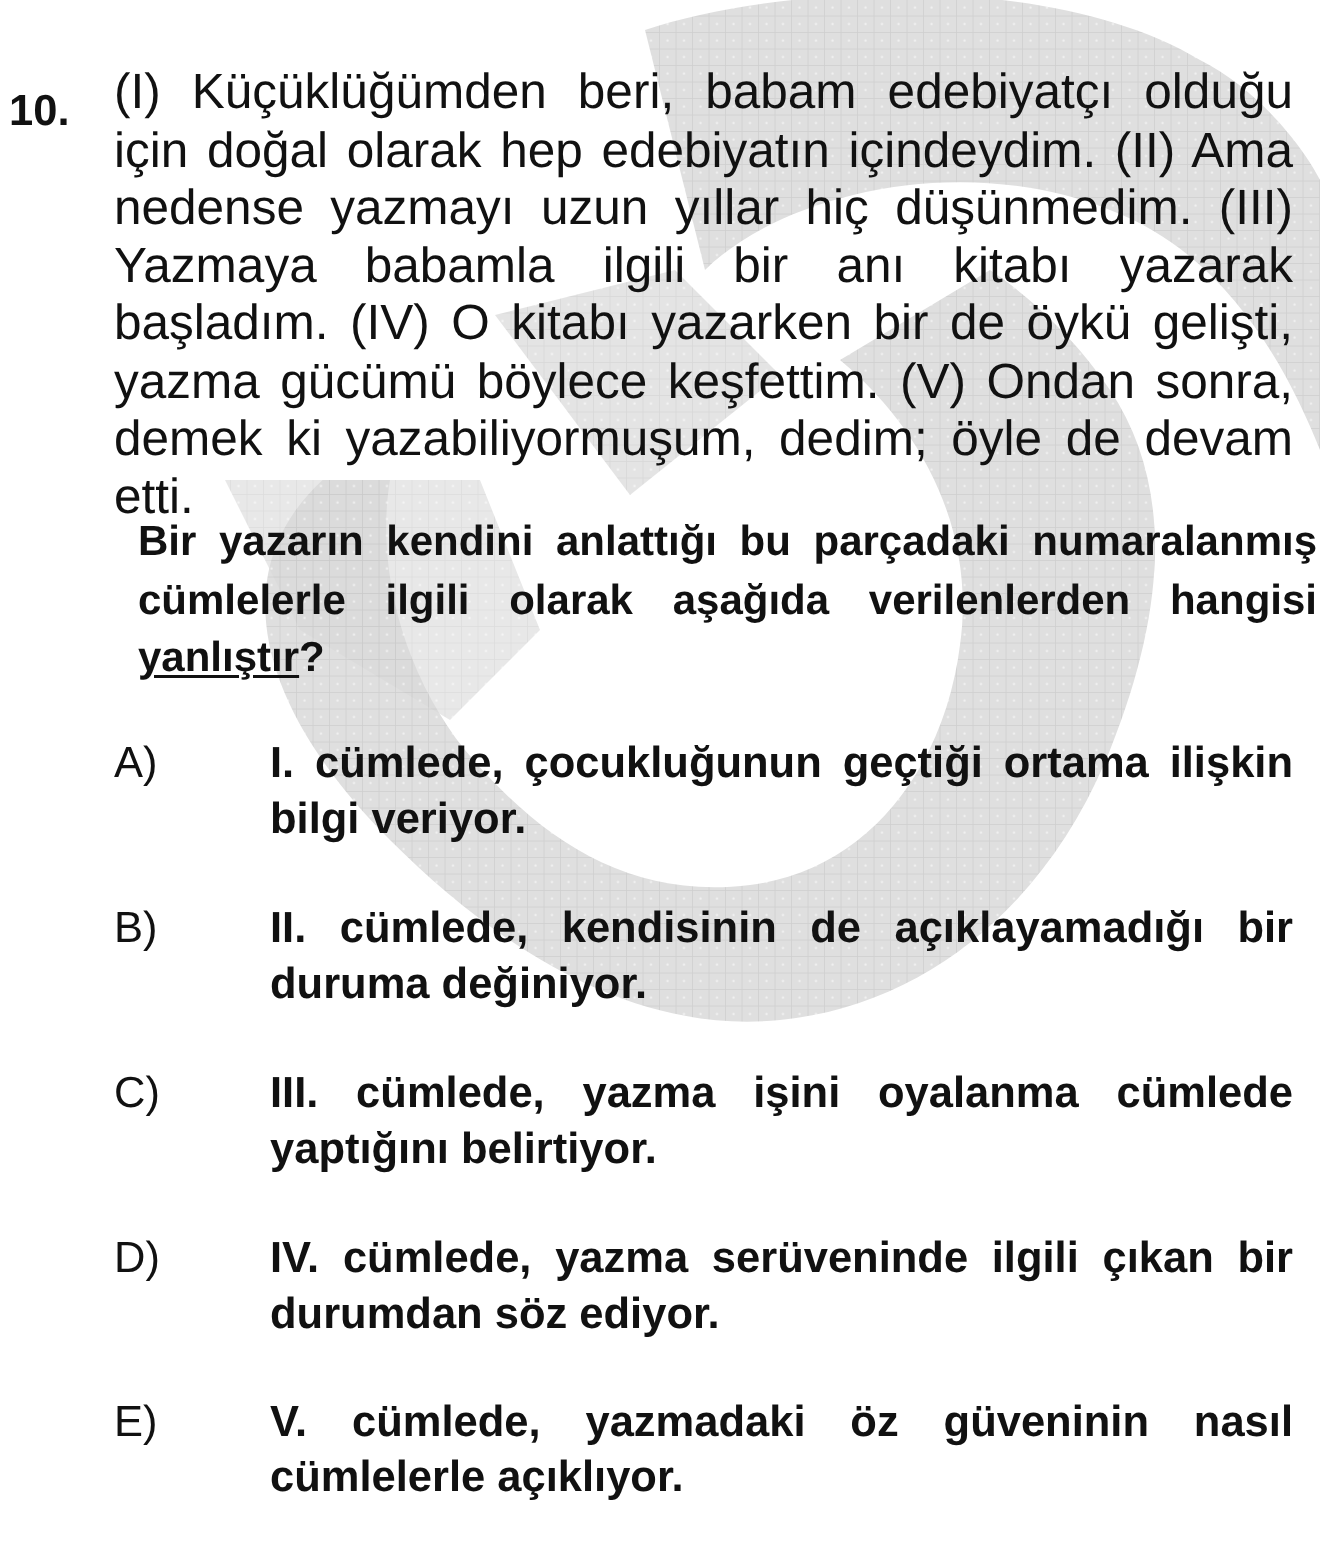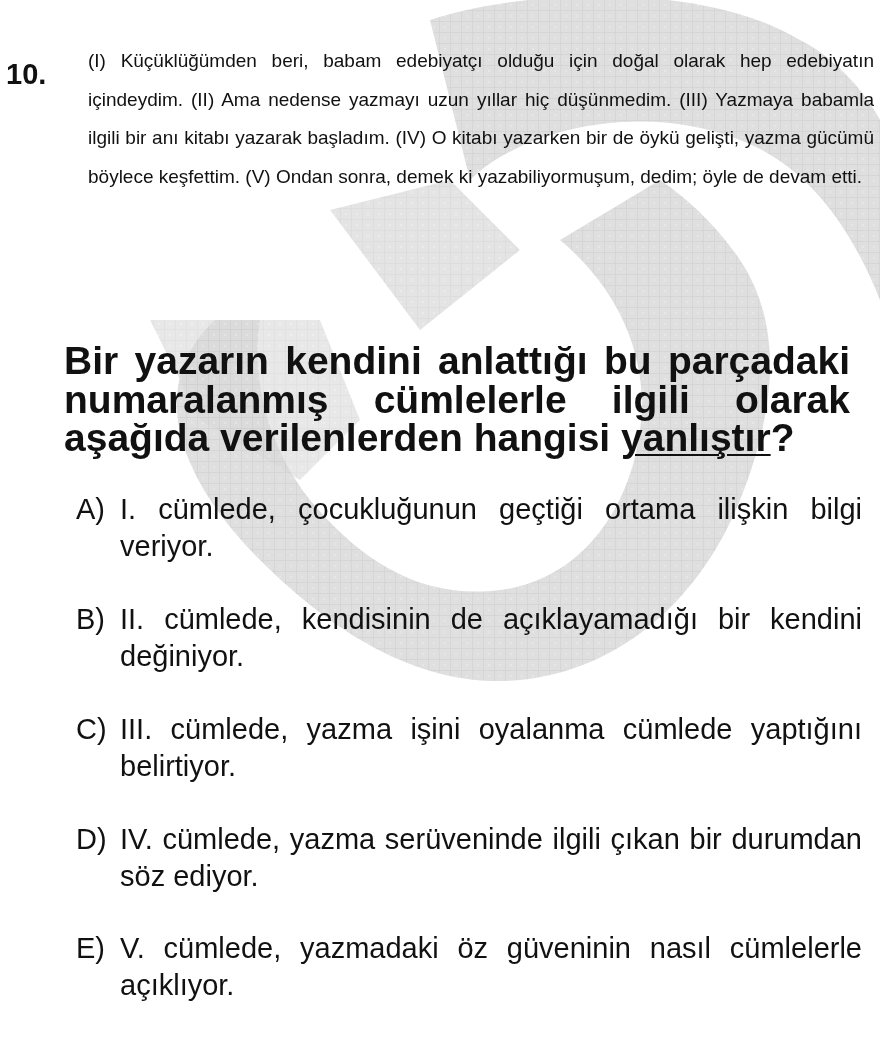--- a/index.html
+++ b/index.html
@@ -1,28 +1,28 @@
 <!DOCTYPE html>
 <html><head>
 <meta charset="utf-8">
 <style>
   html, body { margin:0; padding:0; background:#ffffff; }
   body { width:880px; height:1039px; position:relative; overflow:hidden;
          font-family:"Liberation Sans", sans-serif; color:#111; }
   .wm { position:absolute; left:0; top:0; width:880px; height:1039px; z-index:0; }
   .content { position:absolute; left:0; top:0; width:880px; z-index:1; }
   .qnum { position:absolute; left:6px; top:42px; font-weight:bold; font-size:29px;margin-top:16px; }
-  .stem { position:absolute; left:76px; top:42px; width:786px; font-size:19px; line-height:38.5px;
-          text-align:justify; text-align-last:left;margin-left:12px; }
-  .prompt { position:absolute; left:64px; top:342px; width:786px; font-size:39px; font-weight:bold;
+  .stem { position:absolute; left:76px; top:42px; width:786px; font-size:33px; line-height:38.5px;
+          text-align:justify; text-align-last:left; }
+  .prompt { position:absolute; left:92px; top:342px; width:786px; font-size:28px; font-weight:bold;
             line-height:38.5px; text-align:justify; }
   .prompt u { text-decoration:underline; text-underline-offset:3px; text-decoration-thickness:2px; }
   .opt { position:absolute; left:76px; width:786px; font-size:29px; line-height:37px; }
   .opt .lbl { position:absolute; left:0; top:0; }
-  .opt .txt { margin-left:44px; display:block; text-align:justify; }
+  .opt .txt { margin-left:104px; display:block; text-align:justify;font-weight:bold; }
 </style>
 </head>
 <body>
 
 <svg class="wm" viewBox="0 0 880 1039">
   <defs>
     <pattern id="grid" width="11" height="11" patternUnits="userSpaceOnUse">
       <rect width="11" height="11" fill="#d9d9d9"></rect>
       <path d="M11 0 V11 M0 11 H11" stroke="#c6c6c6" stroke-width="1"></path>
       <circle cx="5" cy="5" r="0.8" fill="#efefef"></circle>
@@ -42,21 +42,21 @@
   <div class="stem">(I) Küçüklüğümden beri, babam edebiyatçı olduğu için doğal olarak hep edebiyatın içindeydim. (II) Ama nedense yazmayı uzun yıllar hiç düşünmedim. (III) Yazmaya babamla ilgili bir anı kitabı yazarak başladım. (IV) O kitabı yazarken bir de öykü gelişti, yazma gücümü böylece keşfettim. (V) Ondan sonra, demek ki yazabiliyormuşum, dedim; öyle de devam etti.</div>
 
   <div class="prompt"><span>Bir yazarın kendini anlattığı bu parçadaki numaralanmış cümlelerle ilgili olarak aşağıda verilenlerden hangisi </span><u>yanlıştır</u><span>?</span></div>
 
   <div class="opt" style="top:491px">
     <span class="lbl">A)</span>
     <span class="txt">I. cümlede, çocukluğunun geçtiği ortama ilişkin bilgi veriyor.</span>
   </div>
   <div class="opt" style="top:601px">
     <span class="lbl">B)</span>
-    <span class="txt">II. cümlede, kendisinin de açıklayamadığı bir kendini değiniyor.</span>
+    <span class="txt">II. cümlede, kendisinin de açıklayamadığı bir duruma değiniyor.</span>
   </div>
   <div class="opt" style="top:711px">
     <span class="lbl">C)</span>
     <span class="txt">III. cümlede, yazma işini oyalanma cümlede yaptığını belirtiyor.</span>
   </div>
   <div class="opt" style="top:821px">
     <span class="lbl">D)</span>
     <span class="txt">IV. cümlede, yazma serüveninde ilgili çıkan bir durumdan söz ediyor.</span>
   </div>
   <div class="opt" style="top:930px">

